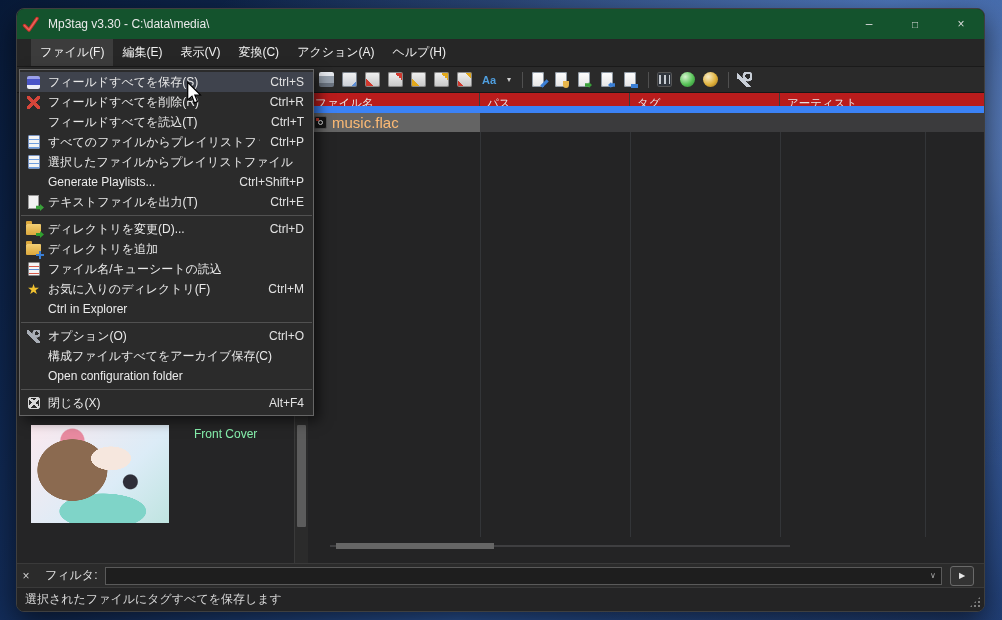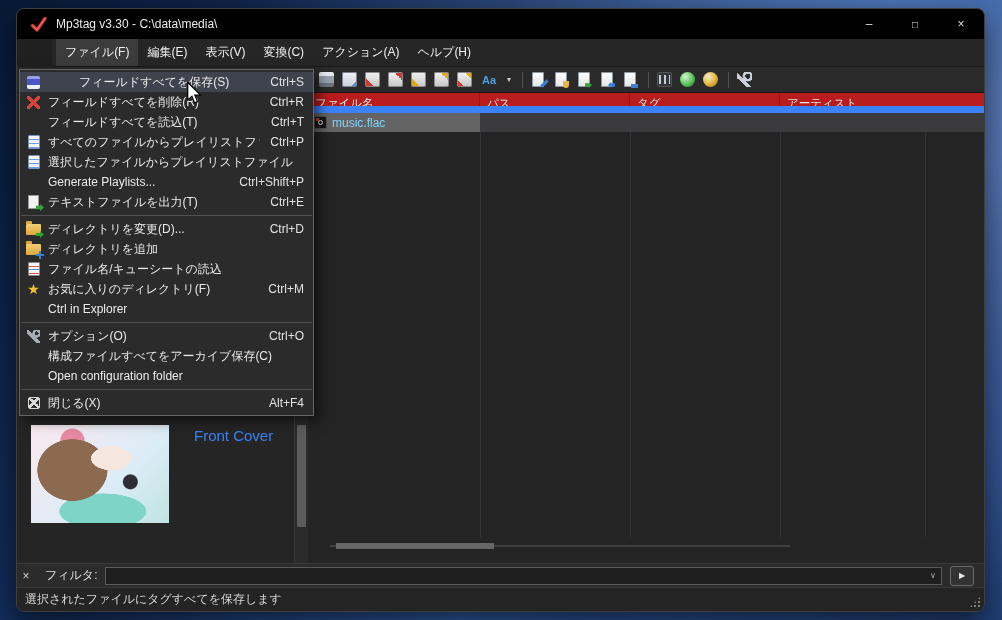--- a/index.html
+++ b/index.html
@@ -12,32 +12,32 @@
       radial-gradient(80% 60% at 100% 75%, rgba(90,130,200,.35), transparent 65%),
       linear-gradient(125deg,#081a38 0%,#142f5e 35%,#2c58a0 62%,#183468 100%); }
 
   
   .window { position:absolute; left:16px; top:8px; width:969px; height:604px;
     background:#202020; border:1px solid #3f3f3f; border-radius:8px;
     box-shadow:0 10px 28px rgba(0,0,0,.6); display:flex; flex-direction:column;
     overflow:hidden; }
 
   
-  .titlebar { height:30px; flex:none; background:#000000; display:flex;
-    align-items:center; padding-left:13px; }
+  .titlebar { height:30px; flex:none; background:#14532d; display:flex;
+    align-items:center; padding-left:5px; }
   .app-ico { width:17px; height:17px; margin-right:9px; flex:none; }
   .wtitle { font-size:12px; color:#eaeaea; white-space:nowrap; }
   .caps { margin-left:auto; display:flex; height:30px; }
   .cap { width:46px; height:30px; display:flex; align-items:center;
     justify-content:center; color:#dcdcdc; font-size:12px; }
   .cap.max { font-size:10px; }
 
   
   .menubar { height:28px; flex:none; background:#262626; display:flex;
-    align-items:stretch; padding-left:4px; border-bottom:1px solid #1a1a1a;margin-left:35px; }
+    align-items:stretch; padding-left:14px; border-bottom:1px solid #1a1a1a; }
   .mb-item { display:flex; align-items:center; padding:0 9px; font-size:12px;
     color:#f0f0f0; white-space:nowrap; }
   .mb-item.active { background:#3c3c3c; }
 
   
   .toolbar { height:26px; flex:none; background:#2a2a2a; display:flex;
     align-items:center; padding-left:299px; border-bottom:1px solid #171717; }
   .tbi { width:20px; height:20px; margin-right:3px; display:flex; flex:none;
     align-items:center; justify-content:center; border-radius:3px; }
   .tbi>i { display:block; width:15px; height:15px; border-radius:2px; position:relative; }
@@ -76,33 +76,33 @@
   .tag-panel { width:278px; flex:none; background:#252526; position:relative;
     border-right:1px solid #3a3a3a; }
   .album-art { position:absolute; left:14px; top:332px; width:138px; height:98px;
     background:
       radial-gradient(circle at 72% 58%, #2e2e38 0 6%, transparent 7%),
       radial-gradient(ellipse 24% 20% at 58% 34%, #f6e7de 0 60%, transparent 61%),
       radial-gradient(ellipse 42% 52% at 30% 46%, #8b6a50 0 60%, transparent 61%),
       radial-gradient(circle at 30% 16%, #e88aa0 0 9%, transparent 10%),
       radial-gradient(ellipse 52% 30% at 52% 88%, #7fd4c8 0 60%, transparent 61%),
       linear-gradient(135deg,#fbe9ef,#dcecf7 60%,#bfe4e0); }
-  .cover-label { position:absolute; left:177px; top:334px; font-size:15px; color:#3b82f6; }
+  .cover-label { position:absolute; left:177px; top:334px; font-size:12px; color:#86efac; }
   .v-scroll { width:13px; flex:none; background:#2b2b2b; position:relative; }
   .v-thumb { position:absolute; left:2px; width:9px; top:332px; height:102px;
     background:#5c5c5c; border-radius:1px; }
 
   .file-list { flex:1; background:#242425; position:relative; overflow:hidden; }
   .fl-header { height:20px; display:flex; background:#b91c1c; border-bottom:7px solid #3b82f6; }
   .fl-h { font-size:11.5px; color:#e8e8e8; padding:3px 0 0 7px; border-right:1px solid #3c3c3c;
     white-space:nowrap; overflow:hidden; flex:none; }
   .fl-h.last { flex:1; border-right:none; }
   .col-line { position:absolute; top:20px; bottom:26px; width:1px; background:#333538; }
   .file-row { position:absolute; left:0; right:0; top:20px; height:19px; display:flex; }
-  .cell { display:flex; align-items:center; font-size:12px; color:#7dd3fc;
+  .cell { display:flex; align-items:center; font-size:15px; color:#fdba74;
     padding-left:6px; white-space:nowrap; overflow:hidden; flex:none; }
   .cell.sel { background:#646464; }
   .cell.dim { background:#3b3b3d; }
   .cell.last { flex:1; }
   .file-icon { width:13px; height:13px; margin-right:5px; flex:none; background:#161616;
     border:1px solid #555; border-radius:2px; position:relative; }
   .file-icon::before { content:""; position:absolute; inset:3px;
     border-radius:50%; border:1.5px solid #e8e8e8; }
   .file-icon::after { content:""; position:absolute; left:1px; top:1px;
     width:3px; height:3px; background:#c23a2e; }
@@ -131,21 +131,21 @@
   .grip { position:absolute; right:3px; bottom:3px; width:12px; height:12px;
     background-image:radial-gradient(#7e7e7e 1px, transparent 1.4px);
     background-size:4px 4px; clip-path:polygon(100% 0,100% 100%,0 100%); }
 
   
   .menu-popup { position:absolute; left:2px; top:60px; width:295px; background:#2b2b2b;
     border:1px solid #666; box-shadow:5px 5px 12px rgba(0,0,0,.55); z-index:40;
     padding:2px 0; }
   .menu-item { height:20px; display:flex; align-items:center; padding:0 9px 0 4px;
     font-size:12px; color:#eaeaea; }
-  .menu-item.hl { background:#3f434d;text-align:center; }
+  .menu-item.hl { background:#3f434d; }
   .mi-icon { width:19px; height:16px; margin-right:5px; flex:none; display:flex;
     align-items:center; justify-content:center; position:relative; }
   .mi-label { flex:1; white-space:nowrap; overflow:hidden; }
   .mi-short { margin-left:10px; white-space:nowrap; color:#e2e2e2; }
   .menu-sep { height:1px; background:#515151; margin:3px 1px; }
 
   .ic-save { width:13px; height:13px; border-radius:2px;
     background:linear-gradient(180deg,#9aa0ea 0 22%,#4a55c8 22% 68%,#eceef8 68%); }
   .ic-delete { width:13px; height:13px; background:
     linear-gradient(45deg, transparent 40%, #d6453a 40% 60%, transparent 60%),

